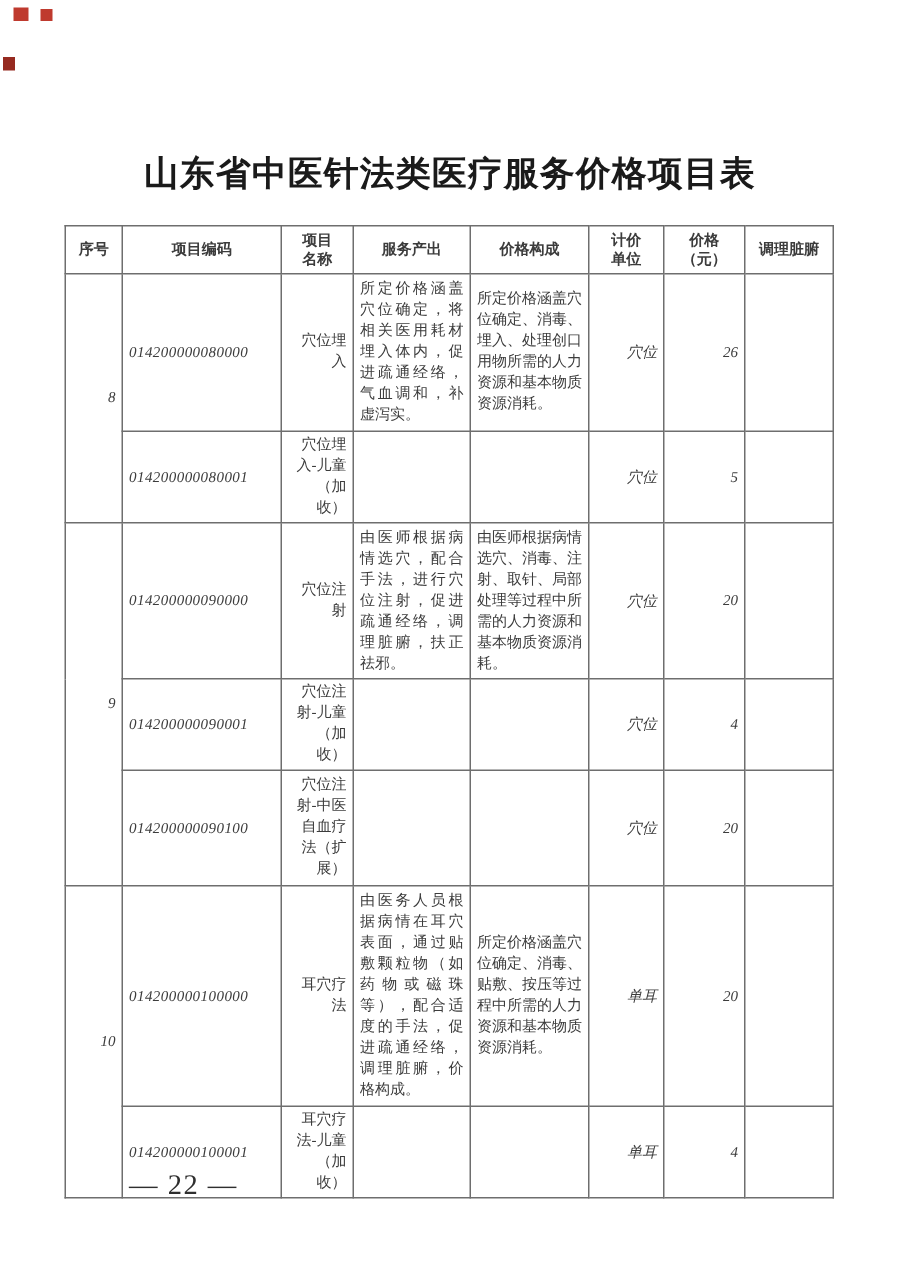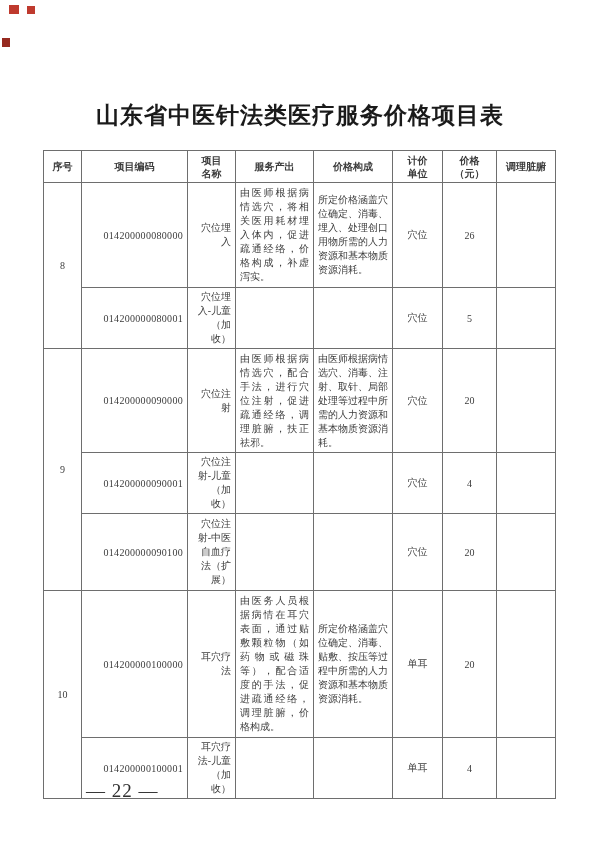--- a/index.html
+++ b/index.html
@@ -18,24 +18,24 @@
     border-collapse:collapse;table-layout:fixed;
   }
   #price-table td,#price-table th{
     border:1px solid #6e6e6e;
     font-size:10px;color:#3c3c3c;vertical-align:middle;
     padding:2px 4px;box-sizing:border-box;overflow:hidden;
   }
   #price-table th{
     font-weight:bold;text-align:center;line-height:13px;white-space:pre-line;
   }
-  .c{text-align:center;}
+  .c{text-align:right;font-style:italic;}
   .para{text-align:justify;line-height:14px;padding:2px 5px;}
   .name{text-align:right;white-space:pre-line;line-height:14px;}
-  .code{text-align:right;letter-spacing:0.3px;}
+  .code{text-align:left;letter-spacing:0.3px;font-style:italic;}
   tr.r-hdr{height:32px;}
   tr.r8a{height:105px;}
   tr.r8b{height:45px;}
   tr.r9a{height:104px;}
   tr.r9b{height:46px;}
   tr.r9c{height:77px;}
   tr.r10a{height:147px;}
   tr.r10b{height:47px;}
   #page-number{
     position:absolute;left:86px;top:780px;font-size:19px;color:#2f2f2f;
@@ -75,21 +75,21 @@
 单位</th>
     <th>价格（元）</th>
     <th>调理脏腑</th>
   </tr>
 
   <tr class="r8a">
     <td class="c" rowspan="2">8</td>
     <td class="code">014200000080000</td>
     <td class="name">穴位埋
 入</td>
-    <td class="para">由医师根据病情选穴，将相关医用耗材埋入体内，促进疏通经络，价格构成，补虚泻实。</td>
+    <td class="para">所定价格涵盖穴位确定，将相关医用耗材埋入体内，促进疏通经络，气血调和，补虚泻实。</td>
     <td class="para">所定价格涵盖穴位确定、消毒、埋入、处理创口用物所需的人力资源和基本物质资源消耗。</td>
     <td class="c">穴位</td>
     <td class="c">26</td>
     <td class="c"></td>
   </tr>
   <tr class="r8b">
     <td class="code">014200000080001</td>
     <td class="name">穴位埋
 入-儿童
 （加收）</td>

